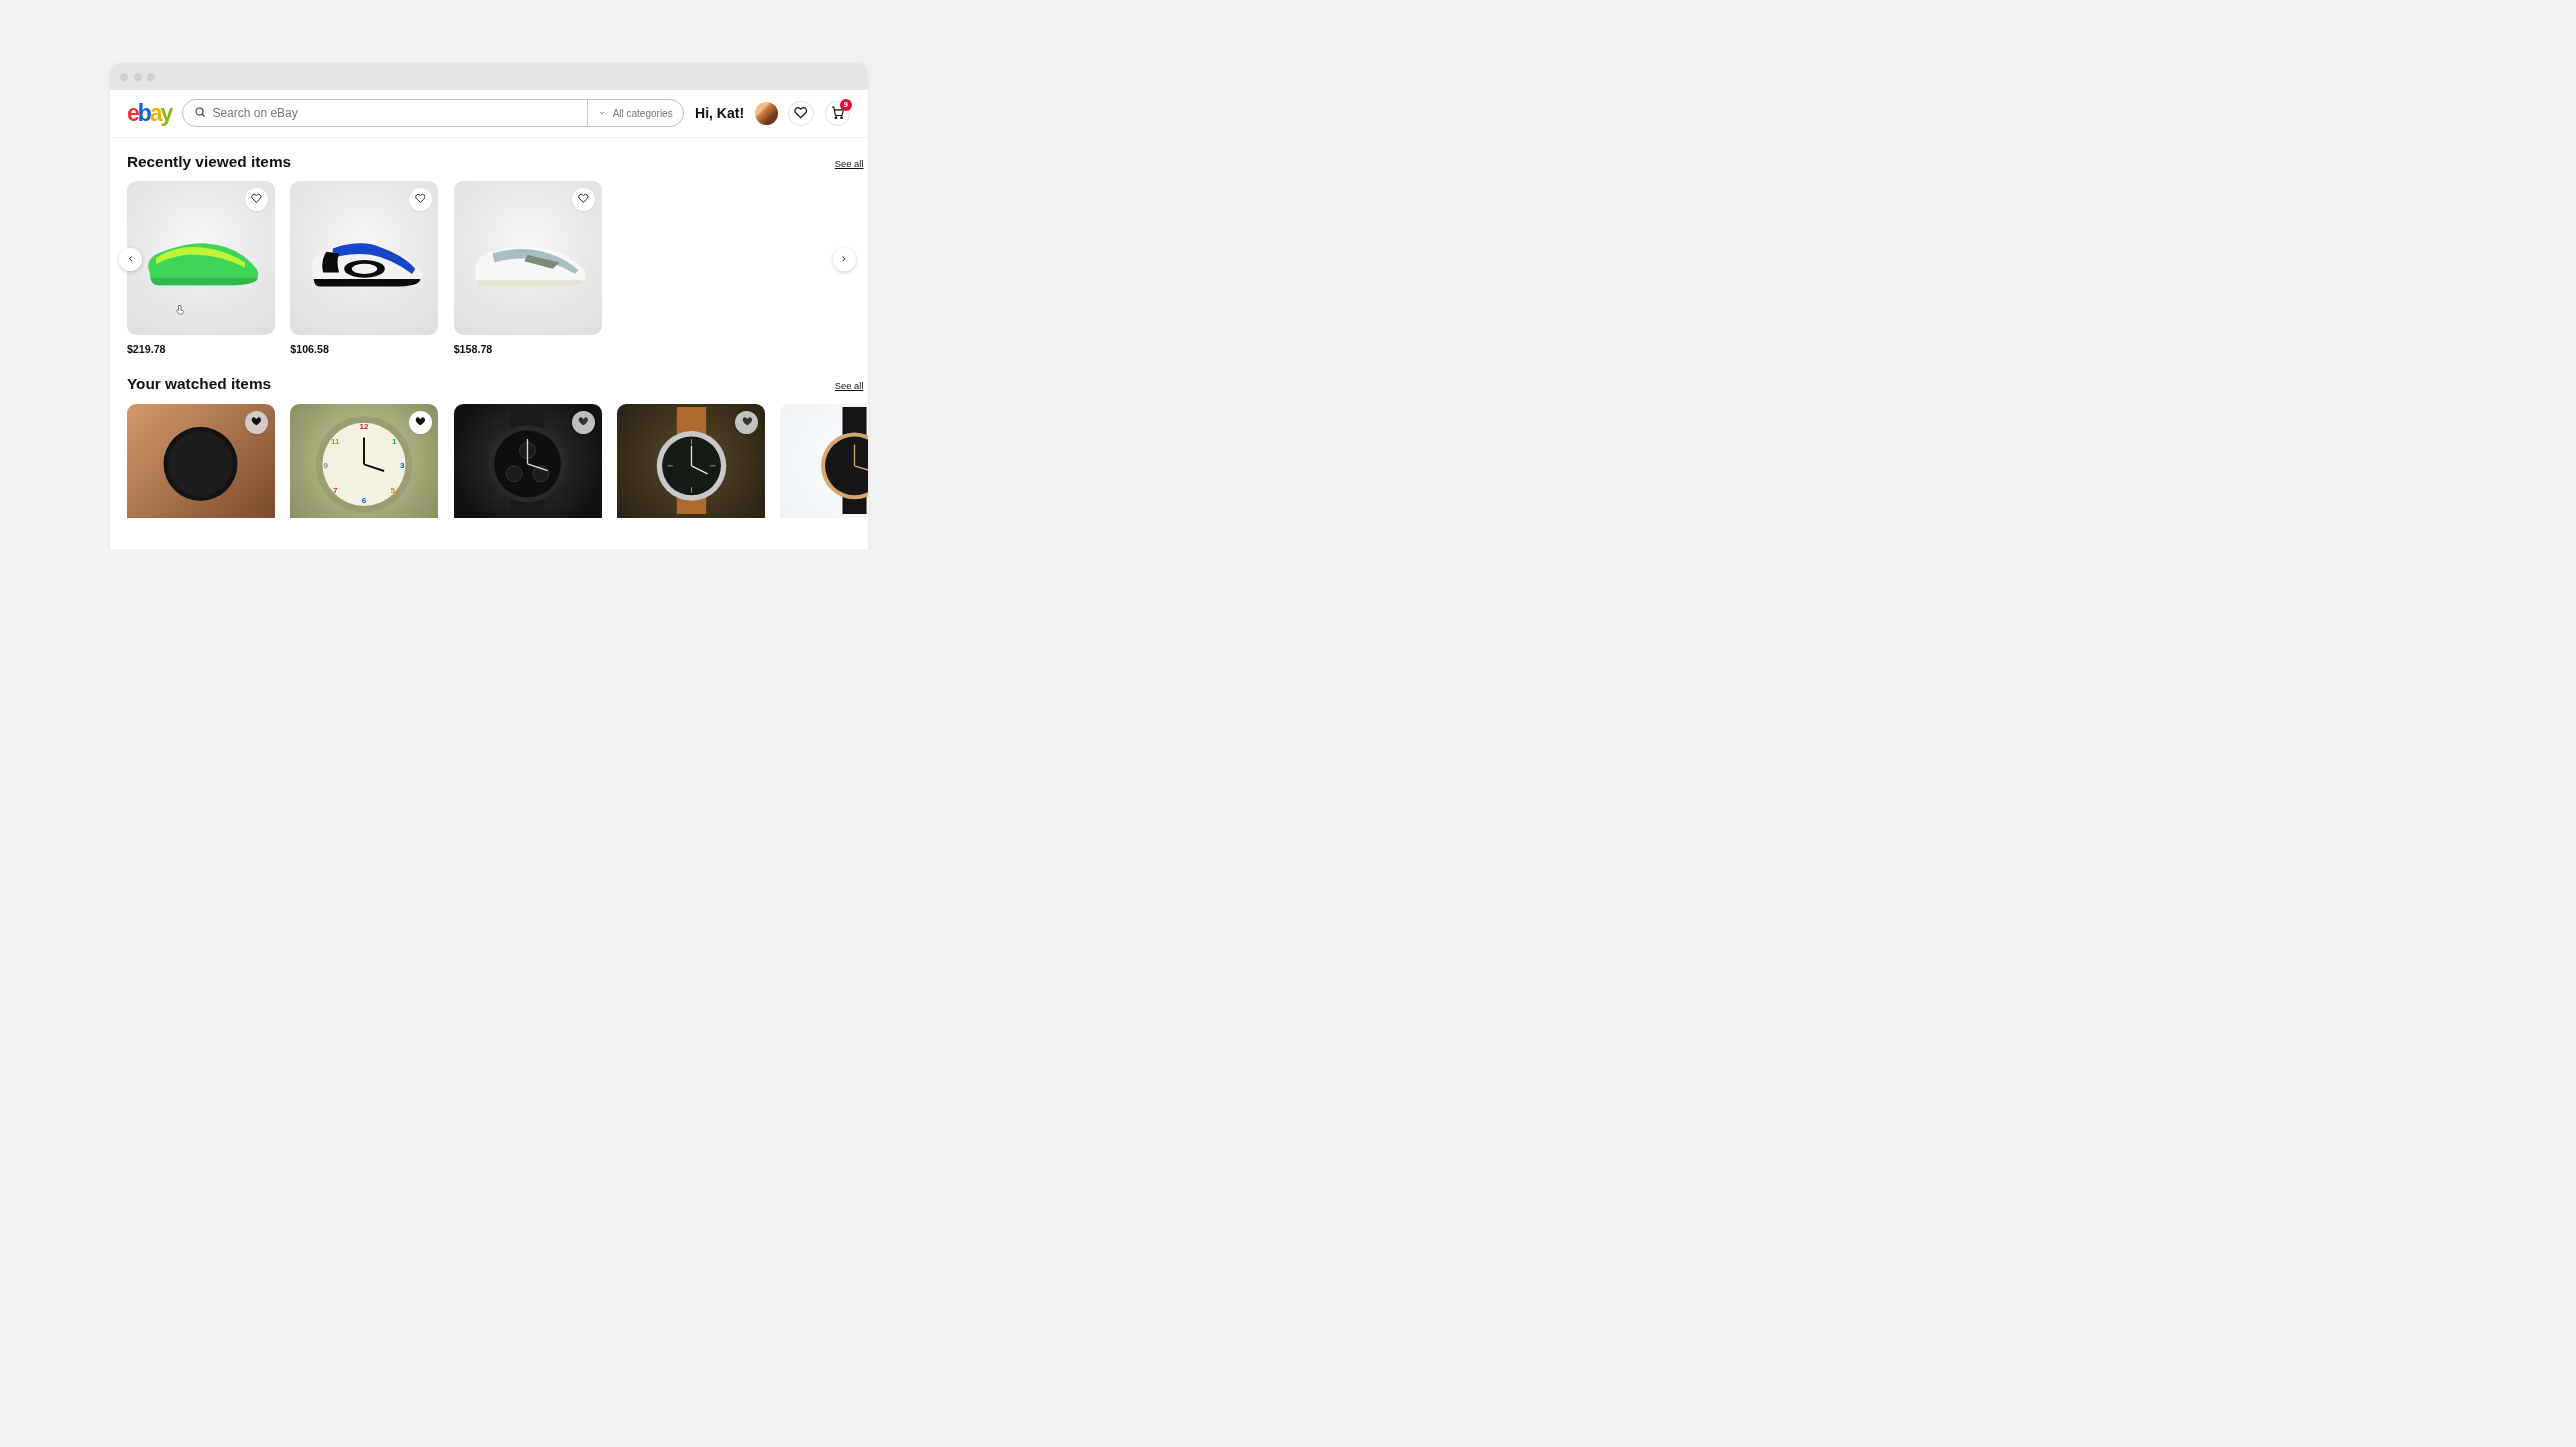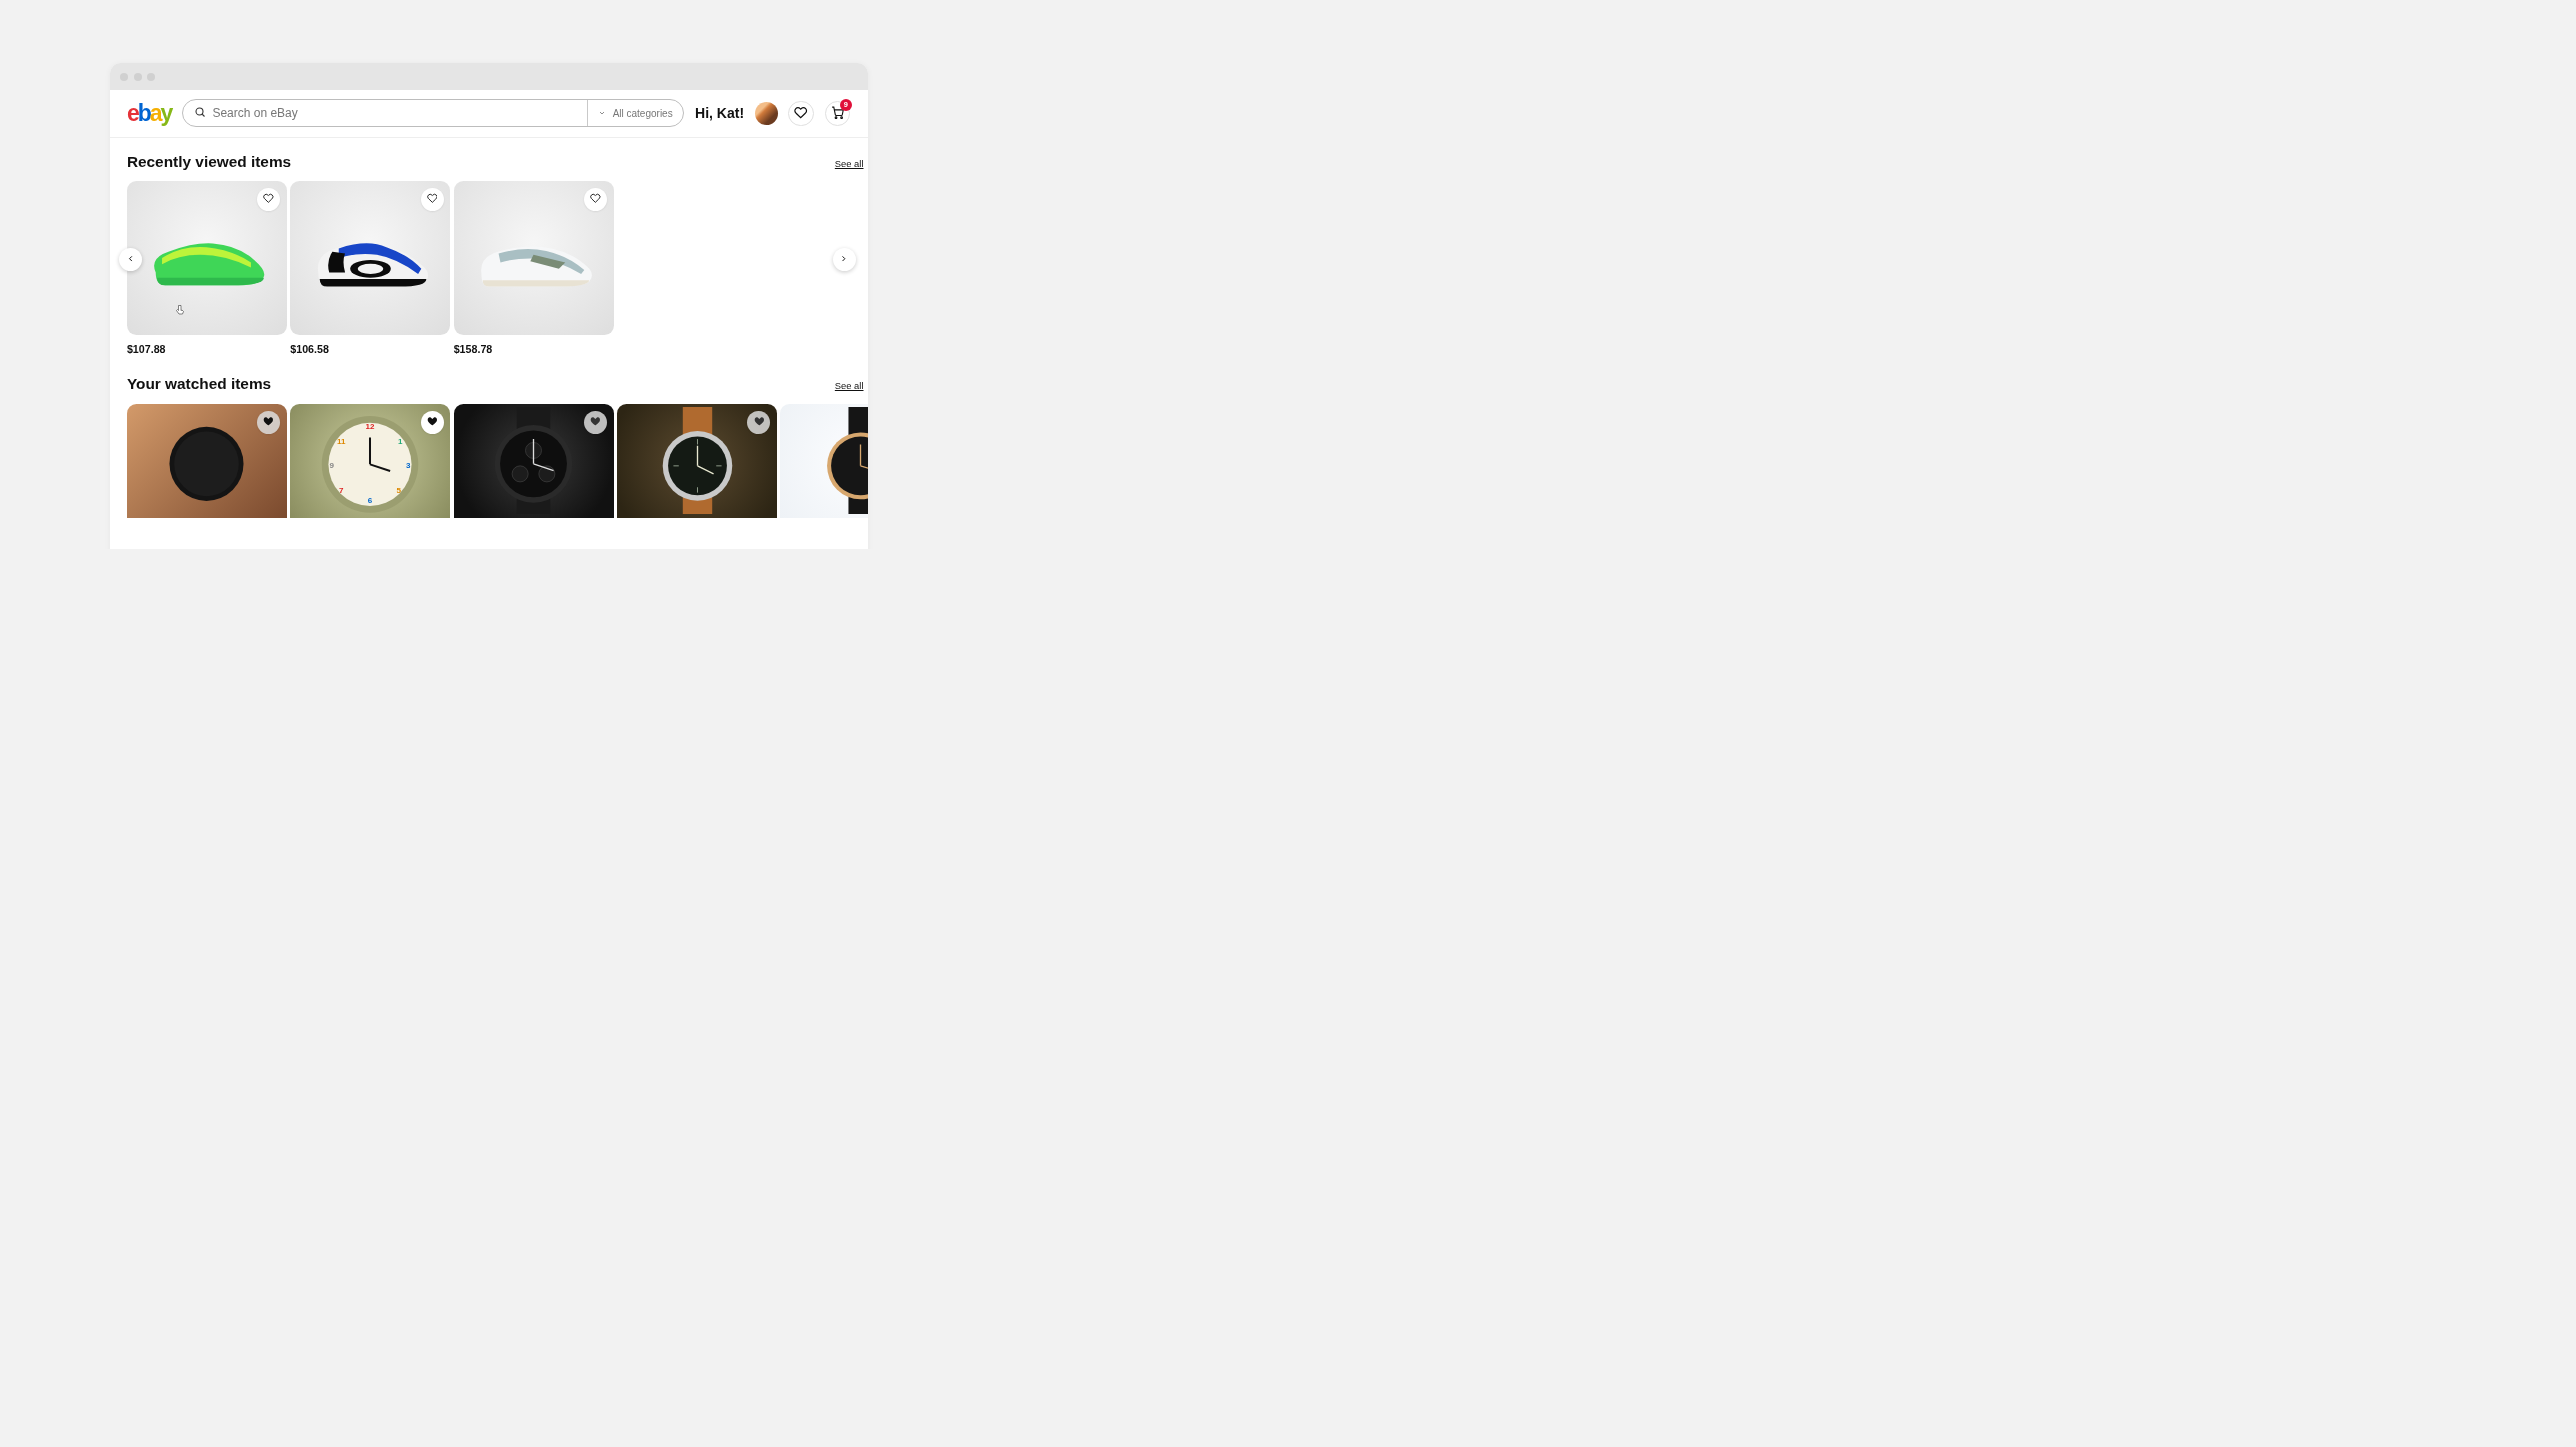--- a/index.html
+++ b/index.html
@@ -151,21 +151,21 @@
   .row {
     display: flex;
     gap: 9.4px;
     overflow: hidden;
   }
   .card {
     flex: 0 0 auto;
     width: 154px;
   }
   .tile {
-    width: 160px;
+    width: 148px;
     height: 154px;
     border-radius: 9.4px;
     background: radial-gradient(circle at 50% 40%, #f6f6f6 0%, #dedede 100%);
     position: relative;
     display: flex;
     align-items: center;
     justify-content: center;
     overflow: hidden;
   }
   .heart-chip {
@@ -311,21 +311,21 @@
                 <path d="M20 78 Q10 55 40 45 Q80 30 110 32 Q150 35 175 58 Q195 75 190 85 Q185 98 150 98 L35 98 Q20 98 20 78 Z" fill="#3fd657"></path>
                 <path d="M30 55 Q60 35 100 38 Q140 42 170 62 L170 70 Q130 50 90 50 Q55 50 30 65 Z" fill="#bdf43a"></path>
                 <path d="M22 86 L190 86 Q192 96 150 98 L35 98 Q22 98 22 86 Z" fill="#2eb94c"></path>
               </svg>
             <span class="cursor-hand">
               <svg width="12" height="12" viewBox="0 0 24 24" fill="#fff" stroke="#333" stroke-width="1.2">
                   <path d="M9 3v10l-2-2-2 2 5 7h7l2-5-3-3-2 1V3z"></path>
                 </svg>
             </span>
           </div>
-          <div class="price">$107.88</div>
+          <div class="price">$219.78</div>
         </div>
 
         <div class="card">
           <div class="tile">
             <div class="heart-chip">
               <span><svg width="10.7" height="10.7" viewBox="0 0 24 24" fill="none" stroke="#111" stroke-width="2">
                     <path d="M20.8 4.6a5.5 5.5 0 0 0-7.8 0L12 5.6l-1-1a5.5 5.5 0 0 0-7.8 7.8l1 1L12 21l7.8-7.6 1-1a5.5 5.5 0 0 0 0-7.8z"></path>
                   </svg></span>
             </div>
             <svg class="shoe-svg" width="127" height="74" viewBox="0 0 200 110">

